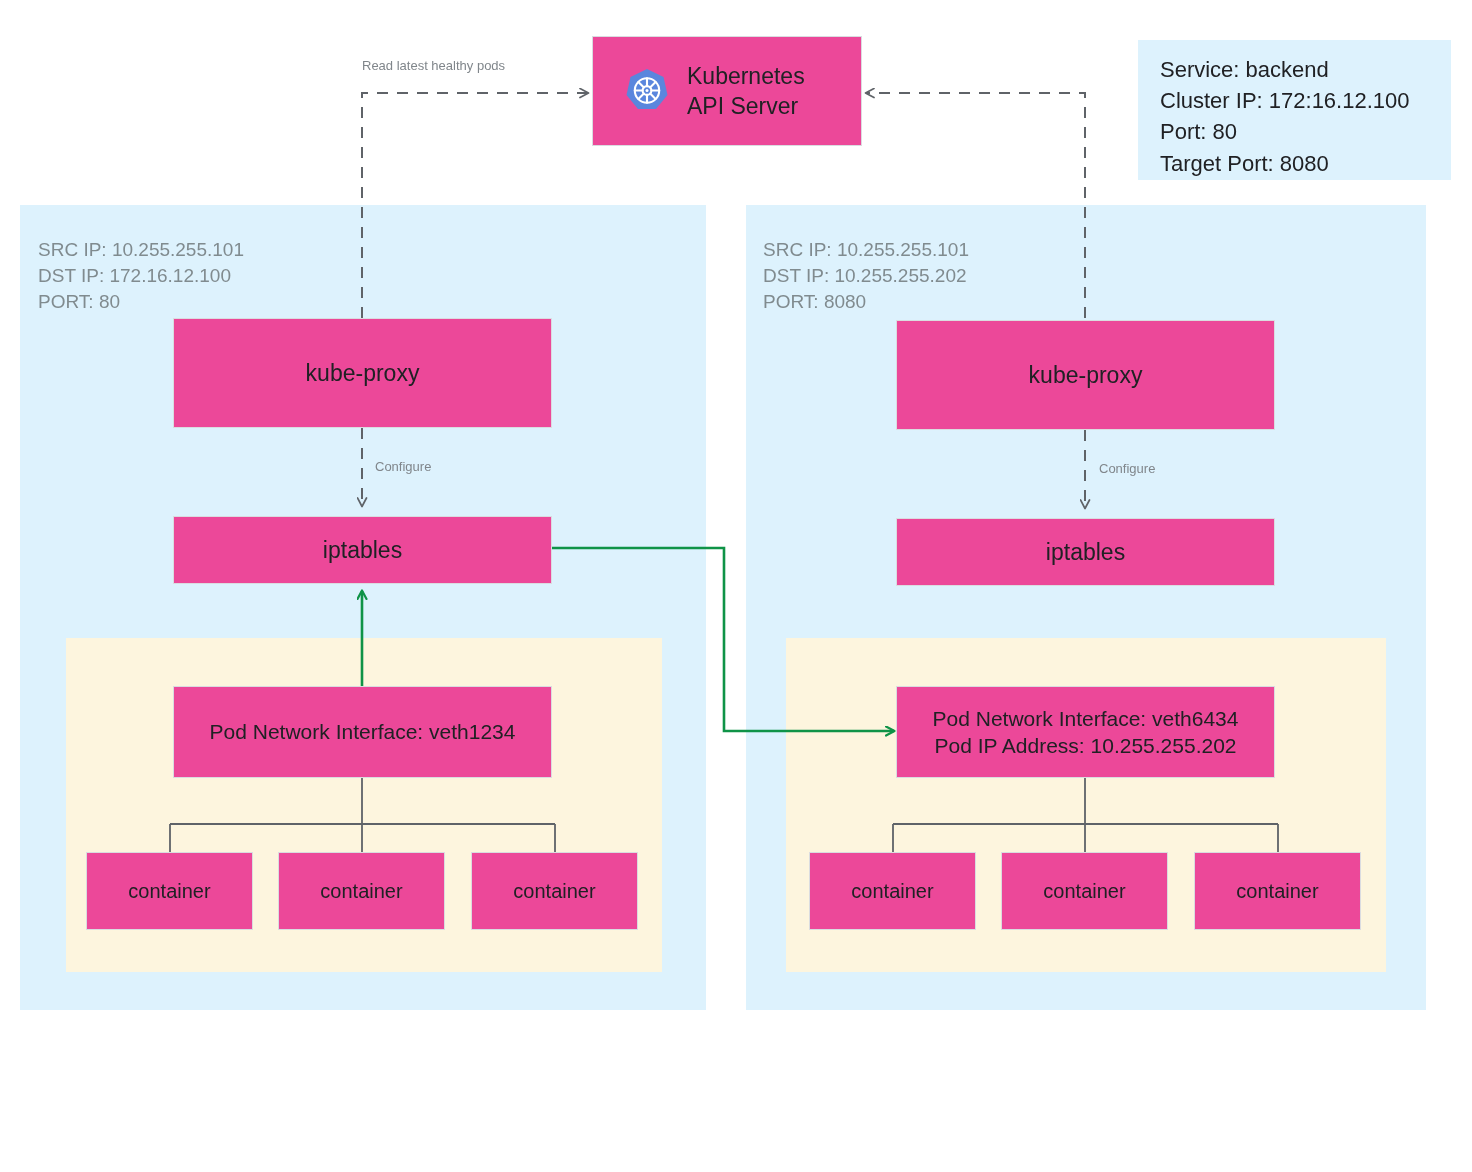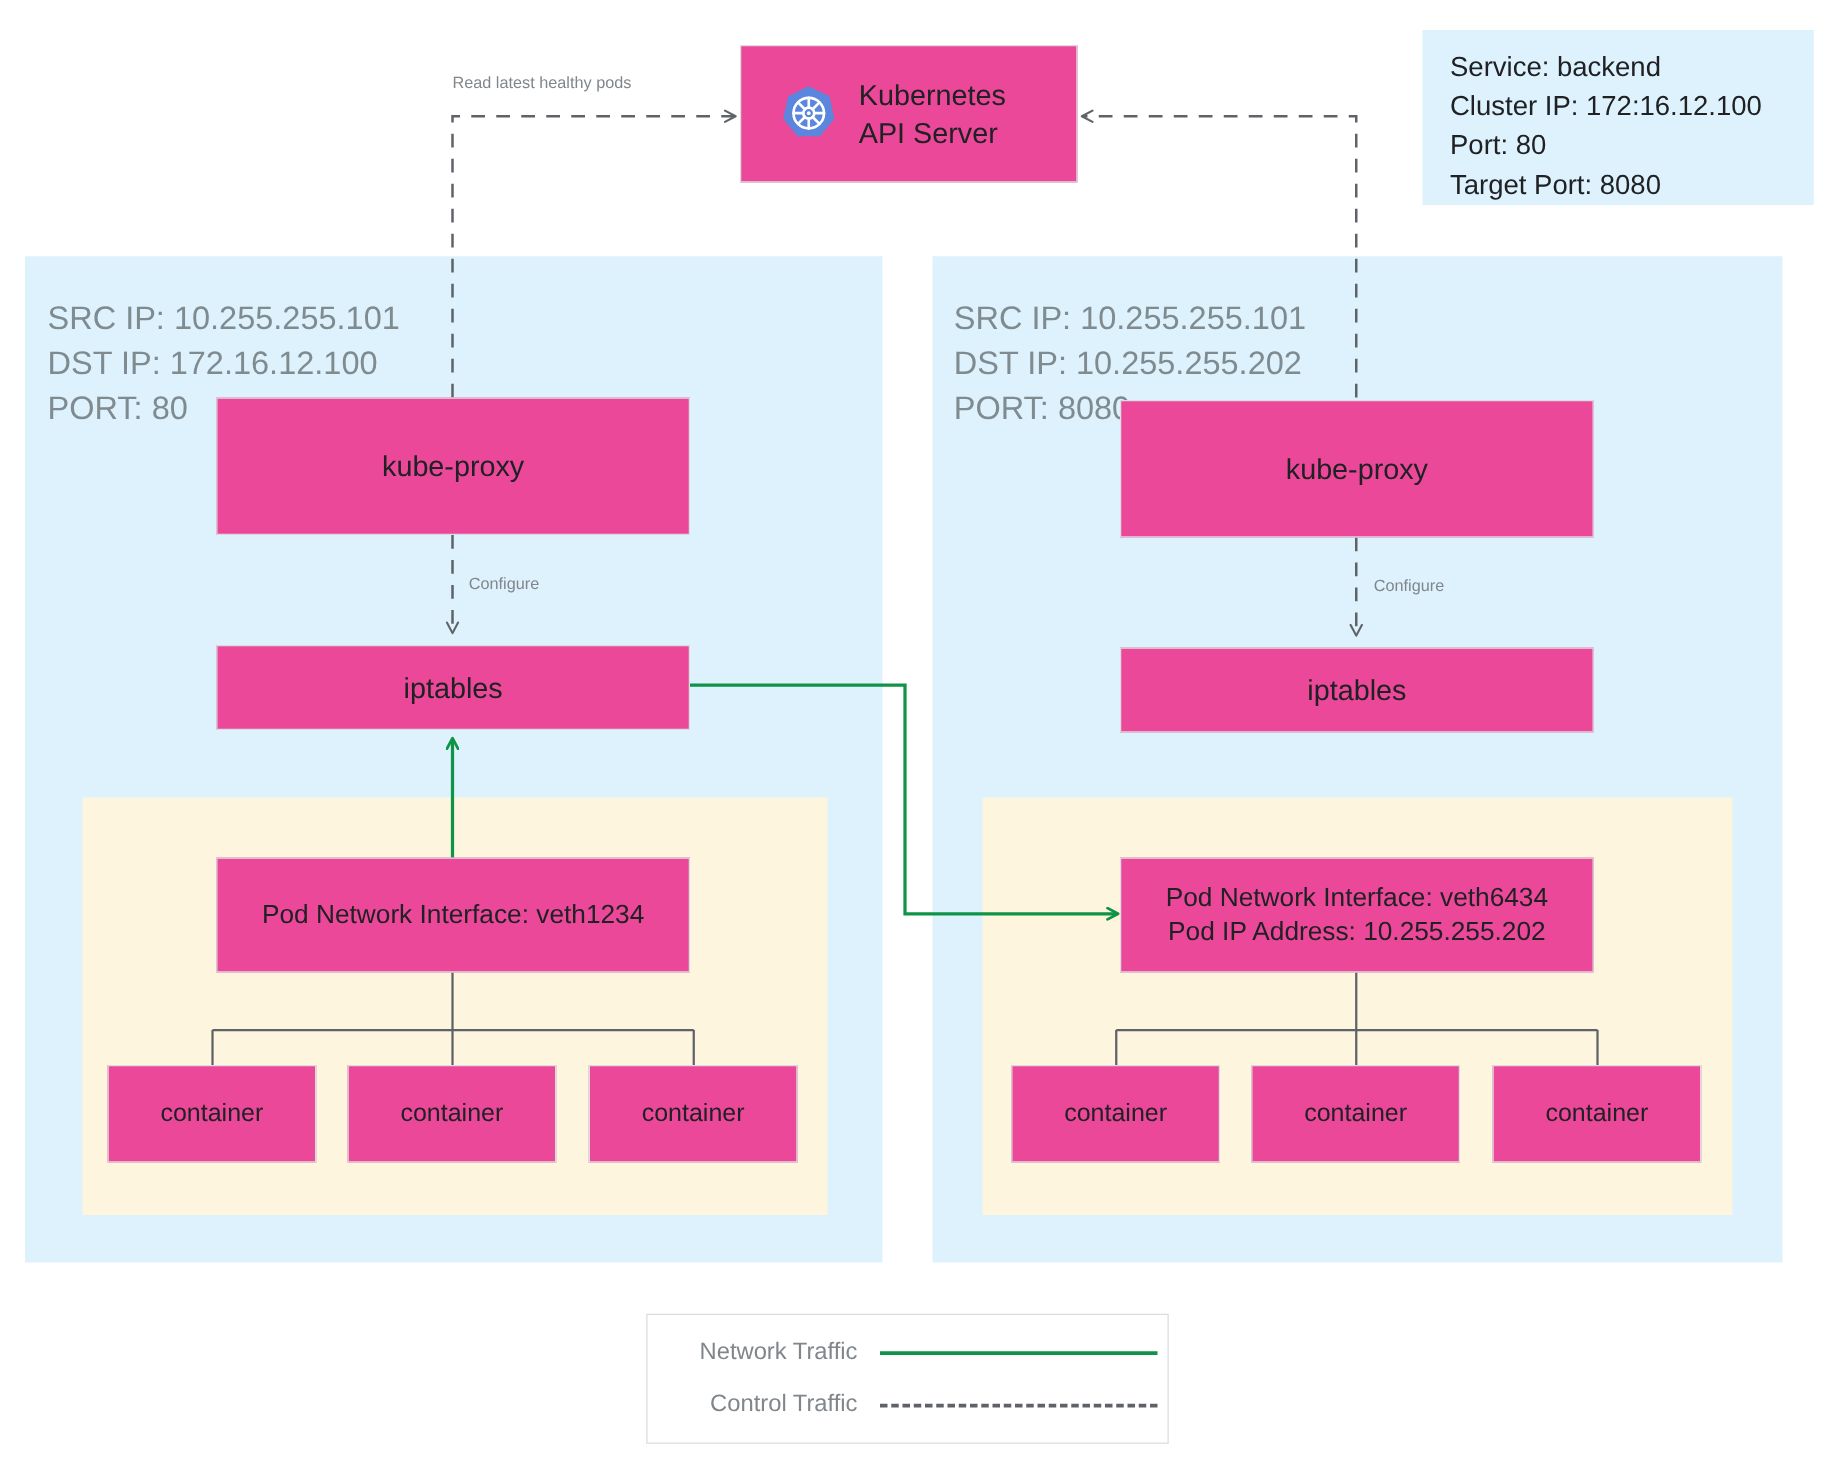--- a/index.html
+++ b/index.html
@@ -46,32 +46,33 @@
 
   .two-line {
     display: block;
     line-height: 1.30;
     white-space: nowrap;
   }
 
   
   .meta {
     color: #808b8f;
-    font-size: 26px;
+    font-size: 19px;
     line-height: 1.38;
     white-space: pre;
   }
   .info-card {
     background: #ddf2fd;
     color: #202124;
     font-size: 22px;
     line-height: 1.42;
     padding: 14px 20px 28px 22px;
     box-sizing: border-box;
     white-space: pre;
+    margin-top: 16px;
   }
 
   
   .edge-label {
     color: #80868b;
     font-size: 13px;
     white-space: nowrap;
   }
 
   
@@ -246,26 +247,14 @@
   <div class="abs box box-sm" style="left:809px; top:852px; width:167px; height:78px;">
     <span>container</span>
   </div>
   <div class="abs box box-sm" style="left:1001px; top:852px; width:167px; height:78px;">
     <span>container</span>
   </div>
   <div class="abs box box-sm" style="left:1194px; top:852px; width:167px; height:78px;">
     <span>container</span>
   </div>
 
-  <div class="abs legend-box" style="left:517px; top:1051px; width:418px; height:104px;
-              display:flex; flex-direction:column; justify-content:center;
-              align-items:flex-start; padding-left:18px; gap:14px;">
-    <div class="legend-row">
-      <span class="legend-label">Network Traffic</span>
-      <span class="legend-swatch legend-solid"></span>
-    </div>
-    <div class="legend-row">
-      <span class="legend-label">Control Traffic</span>
-      <span class="legend-swatch legend-dashed"></span>
-    </div>
-  </div>
 
 </div>
 
 </body></html>

